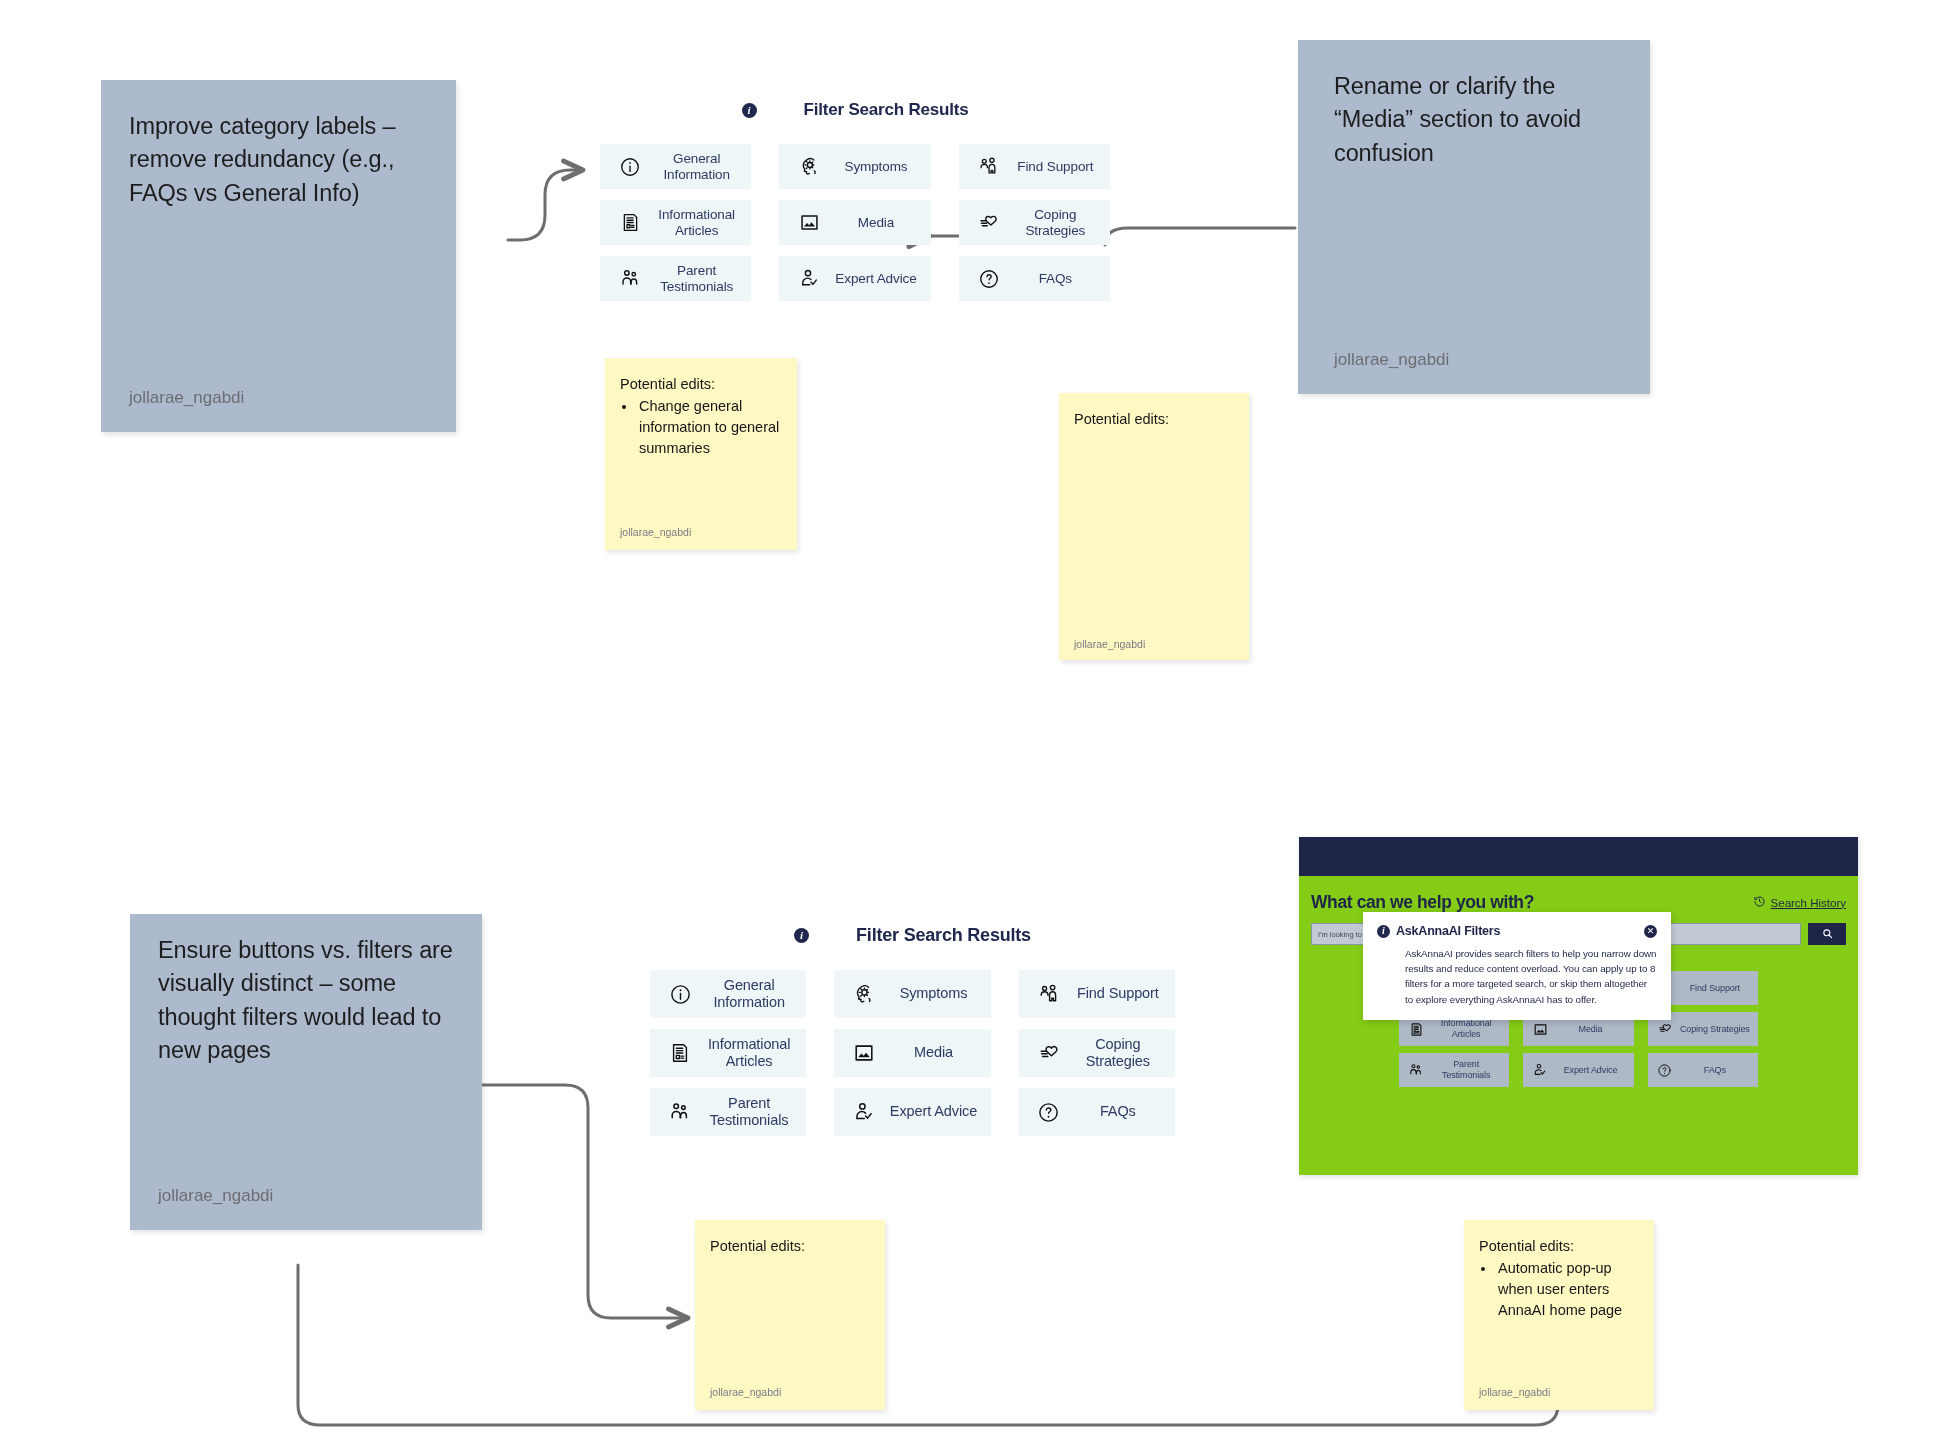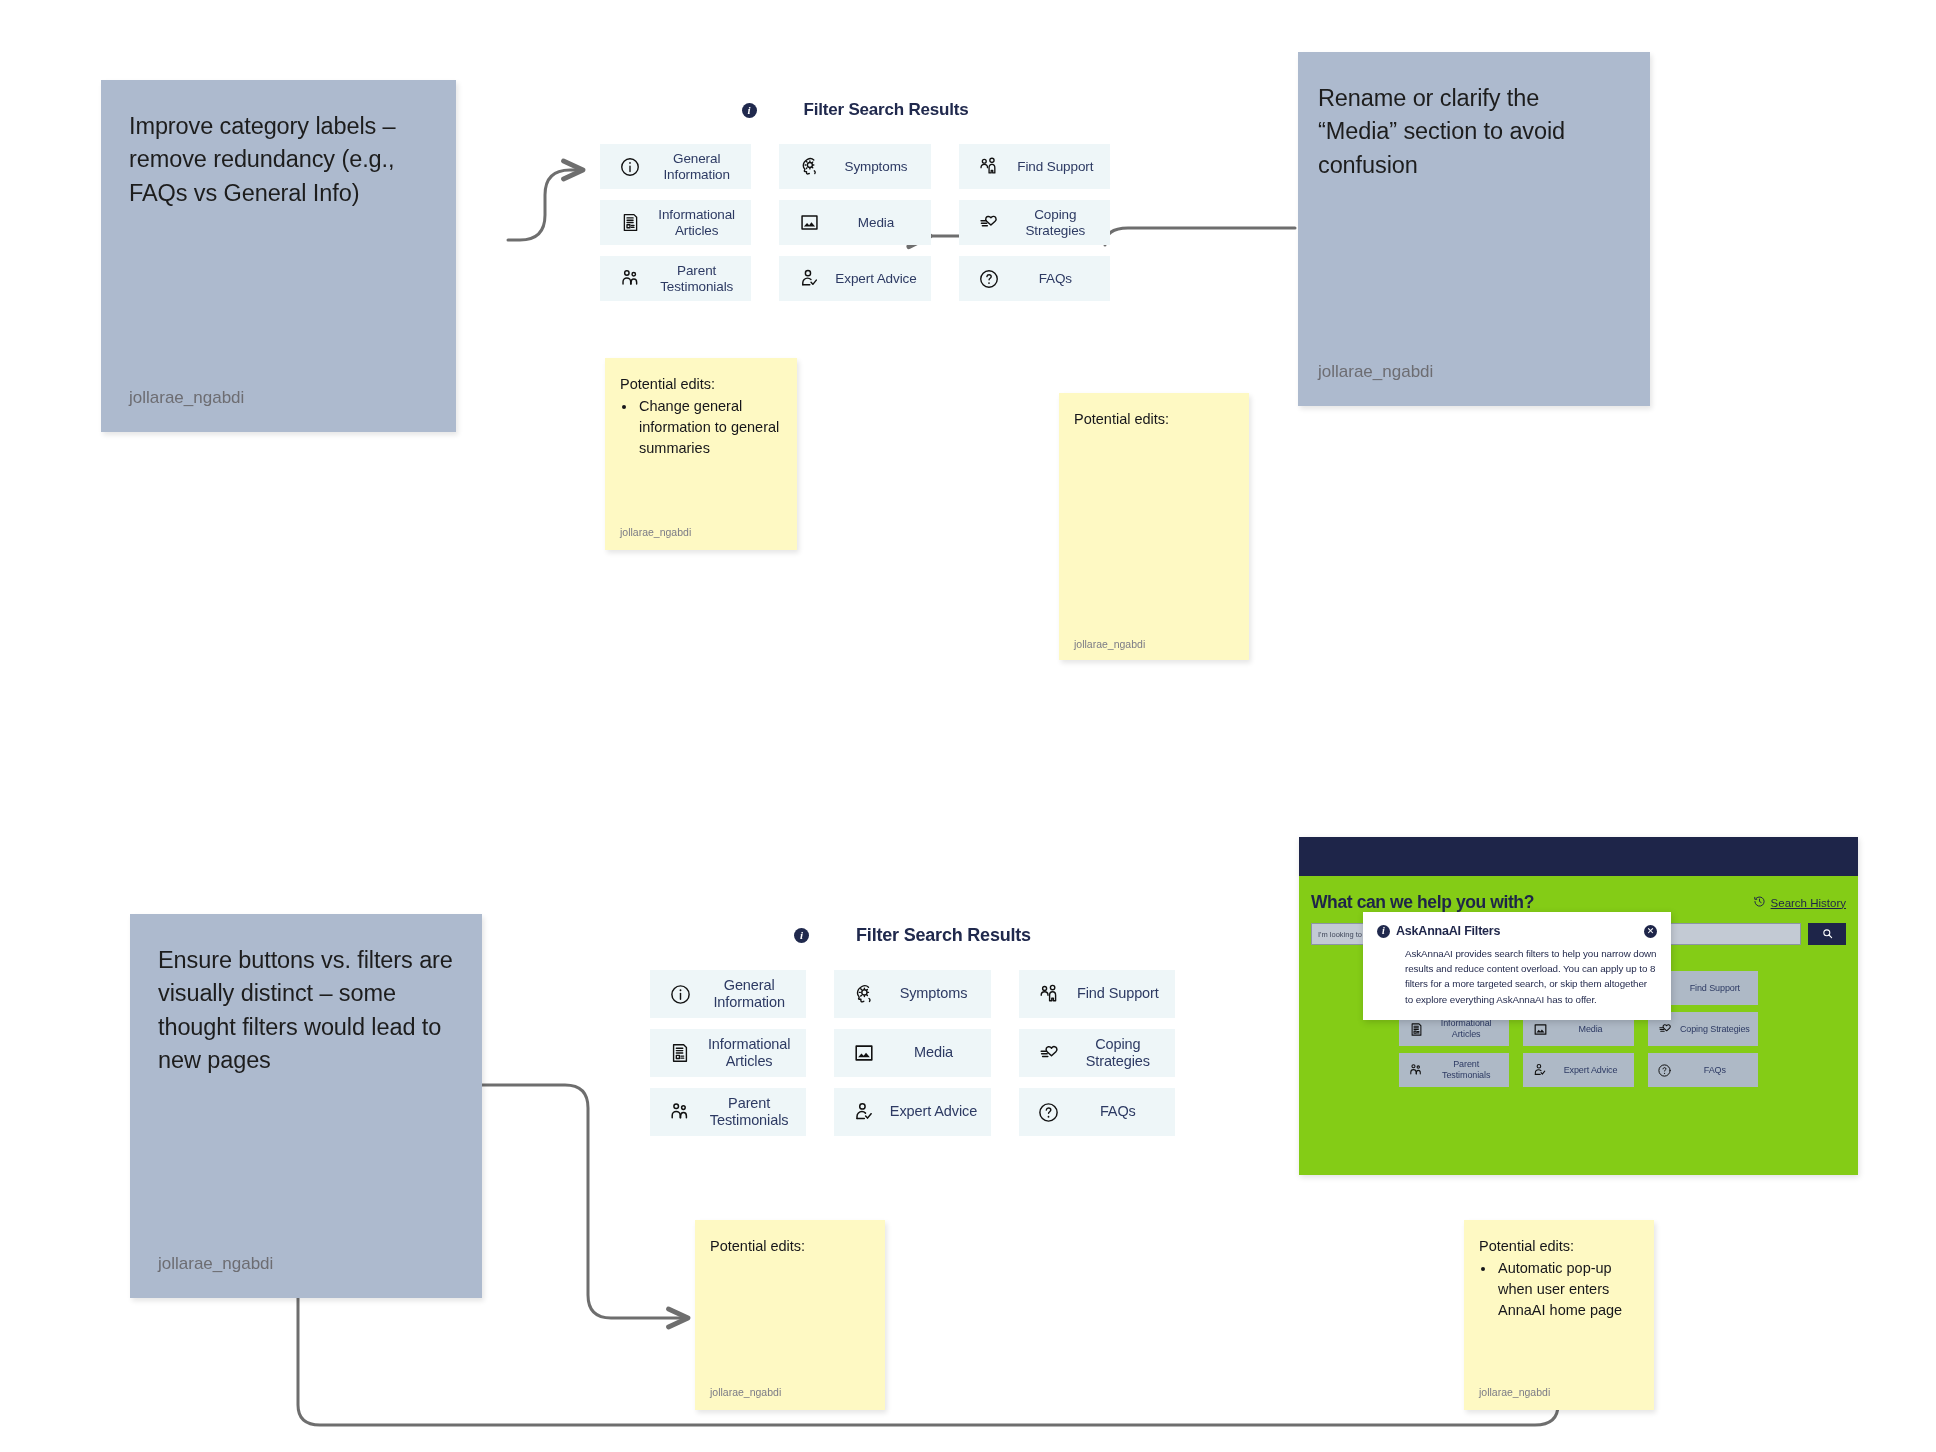--- a/index.html
+++ b/index.html
@@ -173,26 +173,26 @@
     <path d="M 482,1085 L 565,1085 Q 588,1085 588,1108 L 588,1295 Q 588,1318 611,1318 L 688,1318" fill="none" stroke="#6e6e6e" stroke-width="3" stroke-linecap="round" stroke-linejoin="round" marker-end="url(#ar-r)"></path>
 
     <path d="M 298,1265 L 298,1405 Q 298,1425 320,1425 L 1535,1425 Q 1558,1425 1558,1405 L 1558,1398" fill="none" stroke="#6e6e6e" stroke-width="3" stroke-linecap="round" stroke-linejoin="round" marker-end="url(#ar-u)"></path>
   </svg>
 
   <div class="note note-gray" style="left:101px; top:80px; width:355px; height:352px; padding:30px 11px 24px 28px;">
     <div class="note-body">Improve category labels – remove redundancy (e.g., FAQs vs General Info)</div>
     <div class="note-author">jollarae_ngabdi</div>
   </div>
 
-  <div class="note note-gray" style="left:1298px; top:52px; width:352px; height:354px; padding:30px 28px 24px 20px;">
+  <div class="note note-gray" style="left:1298px; top:40px; width:352px; height:354px; padding:30px 28px 24px 36px;">
     <div class="note-body">Rename or clarify the “Media” section to avoid confusion</div>
     <div class="note-author">jollarae_ngabdi</div>
   </div>
 
-  <div class="note note-gray" style="left:130px; top:914px; width:352px; height:384px; padding:30px 28px 24px 28px;">
+  <div class="note note-gray" style="left:130px; top:914px; width:352px; height:316px; padding:20px 28px 24px 28px;">
     <div class="note-body">Ensure buttons vs. filters are visually distinct – some thought filters would lead to new pages</div>
     <div class="note-author">jollarae_ngabdi</div>
   </div>
 
   <div class="note note-purple" style="left:605px; top:358px; width:192px; height:192px; padding:16px 15px 12px 15px;">
     <div class="note-body">
       <div class="pe-title">Potential edits:</div>
       <ul>
         <li>Change general information to general summaries</li>
       </ul>

